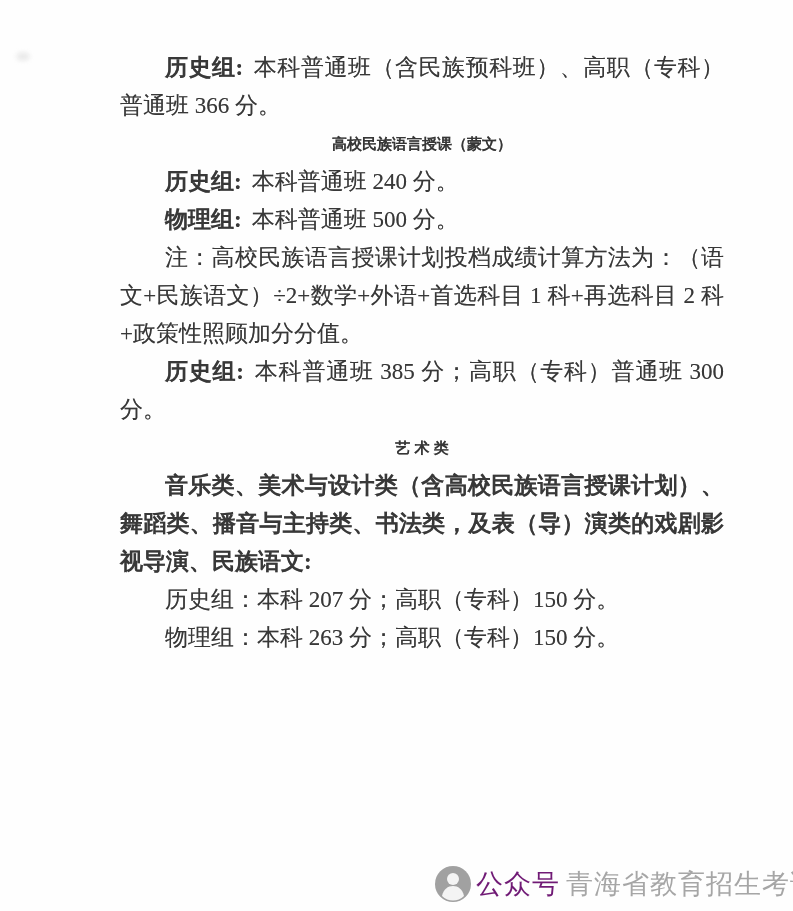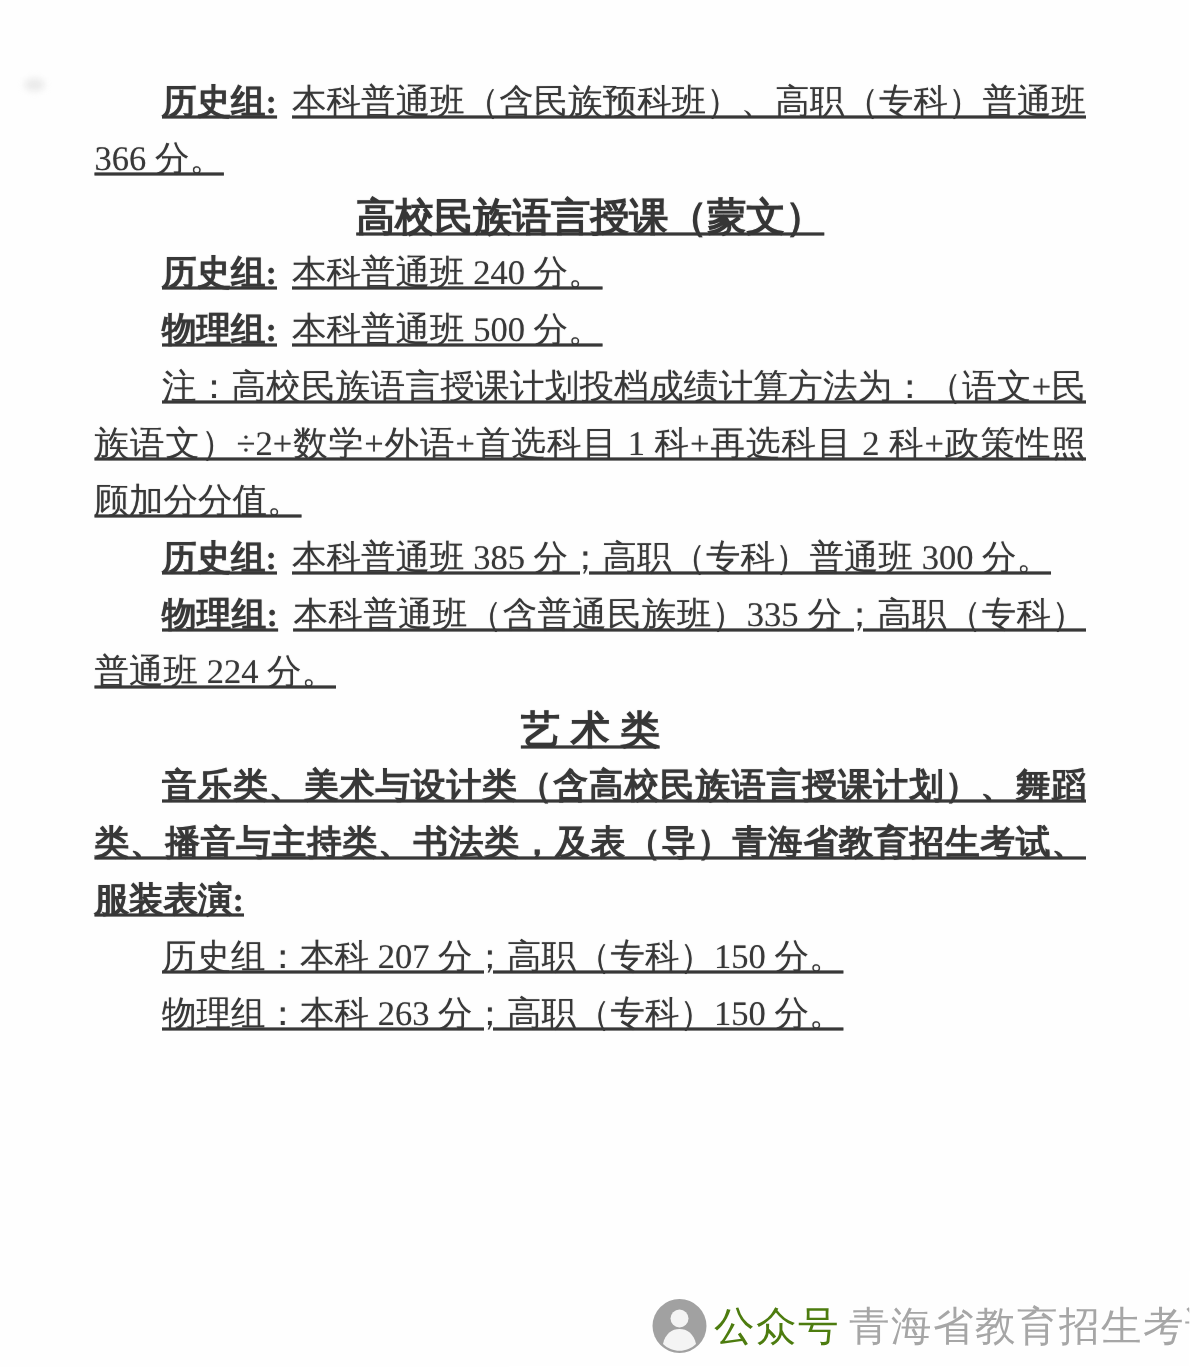--- a/index.html
+++ b/index.html
@@ -6,61 +6,60 @@
   .page{
     position:relative;
     width:793px;height:911px;
     box-sizing:border-box;
     background:#fefefe;
     overflow:hidden;
     font-family:"Liberation Serif","DejaVu Serif",serif;
     color:#383838;
     font-size:23px;
     line-height:38px;
-    padding:49px 69px 0 63px;
+    padding:49px 69px 0 120px;
     text-shadow:0 0 0.6px rgba(56,56,56,0.5);
-    text-decoration:underline;
   }
   .page p{
     margin:0;
     text-align:justify;
     text-indent:45px;
   }
   .entry .lbl{
     font-weight:700;
     margin-right:10px;
   }
   h2.sec{
     margin:0;
     text-indent:0;
     text-align:center;
     font-family:"Liberation Sans","DejaVu Sans",sans-serif;
     font-weight:700;
-    font-size:26px;
+    font-size:15px;
     line-height:38px;
     color:#363636;
   }
   p.bold-para{font-weight:700;}
   .artifact{
     position:absolute;left:16px;top:52px;
     width:14px;height:9px;border-radius:50%;
     background:#ebebeb;filter:blur(2px);
   }
   .watermark{
     position:absolute;
     left:434px;top:862px;
     height:44px;
     display:flex;align-items:center;
     font-family:"Liberation Sans","DejaVu Sans",sans-serif;
     font-size:27px;font-weight:400;
     letter-spacing:1px;white-space:nowrap;
     text-shadow:none;
   }
   .wm-icon{width:38px;height:38px;flex:0 0 auto;opacity:0.82;margin-right:4px;}
-  .wm-badge{color:#4d7c0f;}
+  .wm-badge{color:#701a75;}
   .wm-account{color:#a6a6a6;margin-left:6px;}
 </style>
 </head>
 <body>
 
 <div class="page">
   <span class="artifact"></span>
 
   <p class="entry"><span class="lbl">历史组:</span><span>本科普通班（含民族预科班）、高职（专科）普通班 366 分。</span></p>
 
@@ -69,26 +68,25 @@
 
   <p class="entry"><span class="lbl">历史组:</span><span>本科普通班 240 分。</span></p>
 
   <p class="entry"><span class="lbl">物理组:</span><span>本科普通班 500 分。</span></p>
 
   <p class="note">注：高校民族语言授课计划投档成绩计算方法为：（语文+民族语文）÷2+数学+外语+首选科目 1 科+再选科目 2 科+政策性照顾加分分值。</p>
 
 
   <p class="entry"><span class="lbl">历史组:</span><span>本科普通班 385 分；高职（专科）普通班 300 分。</span></p>
 
-  <p class="entry"><span class="lbl">物理组:</span><span>本科普通班（含普通民族班）335 分；高职（专科）普通班 224 分。</span></p>
 
 
   <h2 class="sec">艺 术 类</h2>
 
-  <p class="bold-para">音乐类、美术与设计类（含高校民族语言授课计划）、舞蹈类、播音与主持类、书法类，及表（导）青海省教育招生考试、服装表演:</p>
+  <p class="bold-para">音乐类、美术与设计类（含高校民族语言授课计划）、舞蹈类、播音与主持类、书法类，及表（导）演类的戏剧影视导演、民族语文:</p>
 
   <p>历史组：本科 207 分；高职（专科）150 分。</p>
 
   <p>物理组：本科 263 分；高职（专科）150 分。</p>
 
   <div class="watermark">
     <svg class="wm-icon" viewBox="0 0 38 38" xmlns="http://www.w3.org/2000/svg">
       <circle cx="19" cy="19" r="18" fill="#8d8d8d"></circle>
       <circle cx="19" cy="14" r="6" fill="#fefefe" opacity="0.9"></circle>
       <path d="M8 31c1.5-7 6-10 11-10s9.5 3 11 10c-3 3-7 4.5-11 4.5S11 34 8 31z" fill="#fefefe" opacity="0.9"></path>

